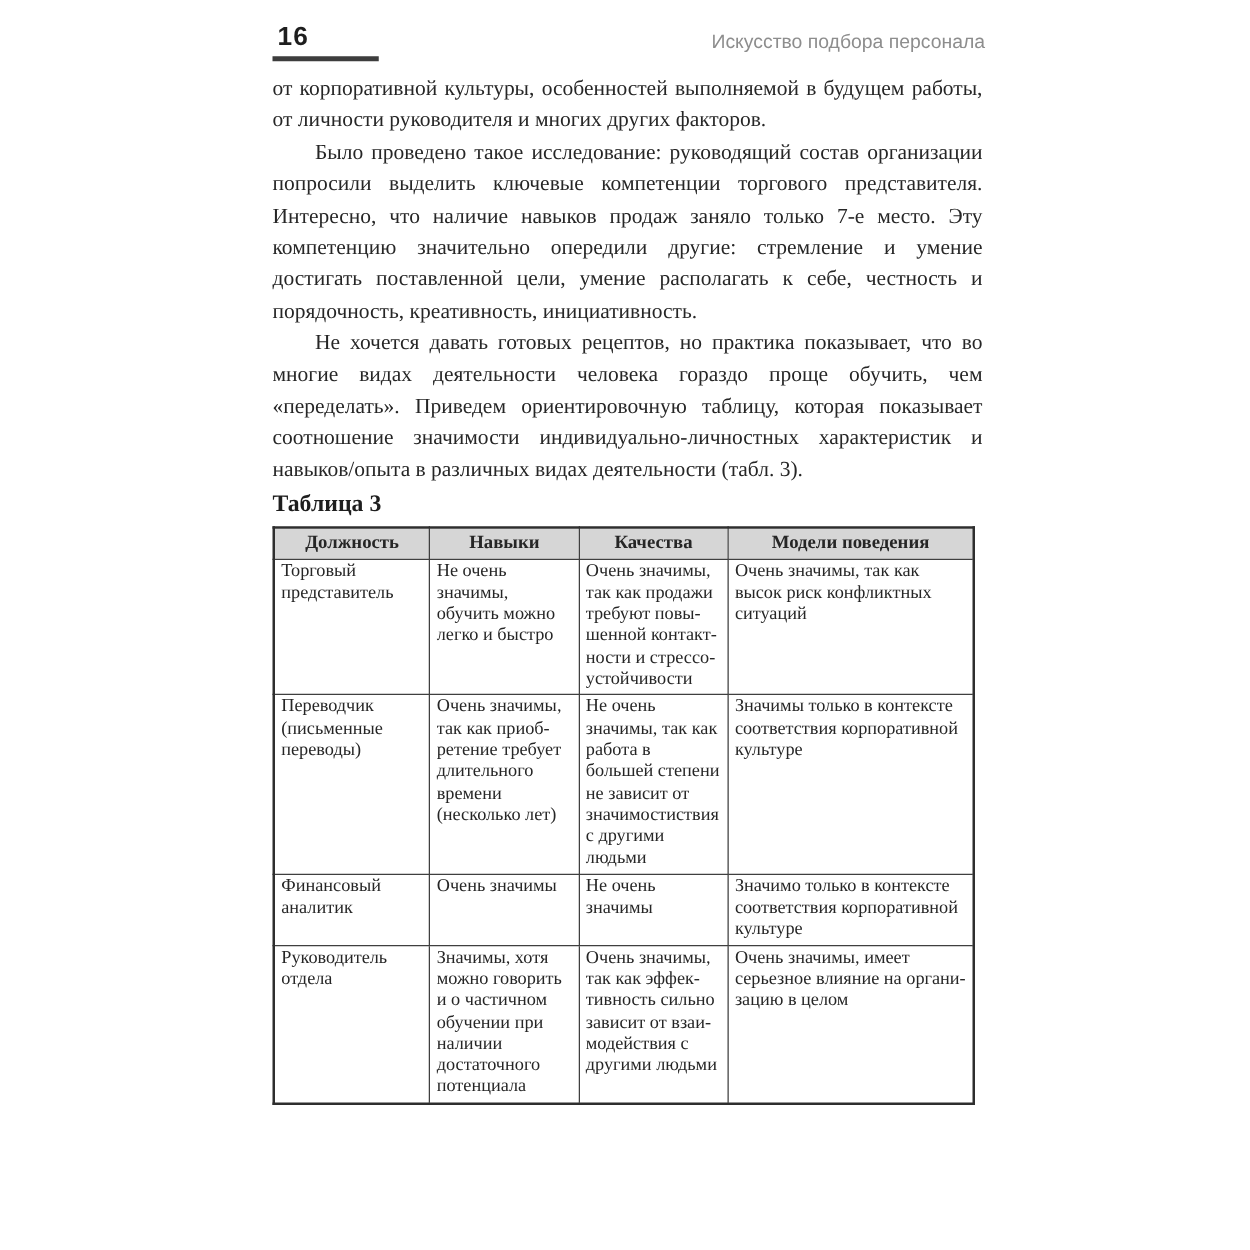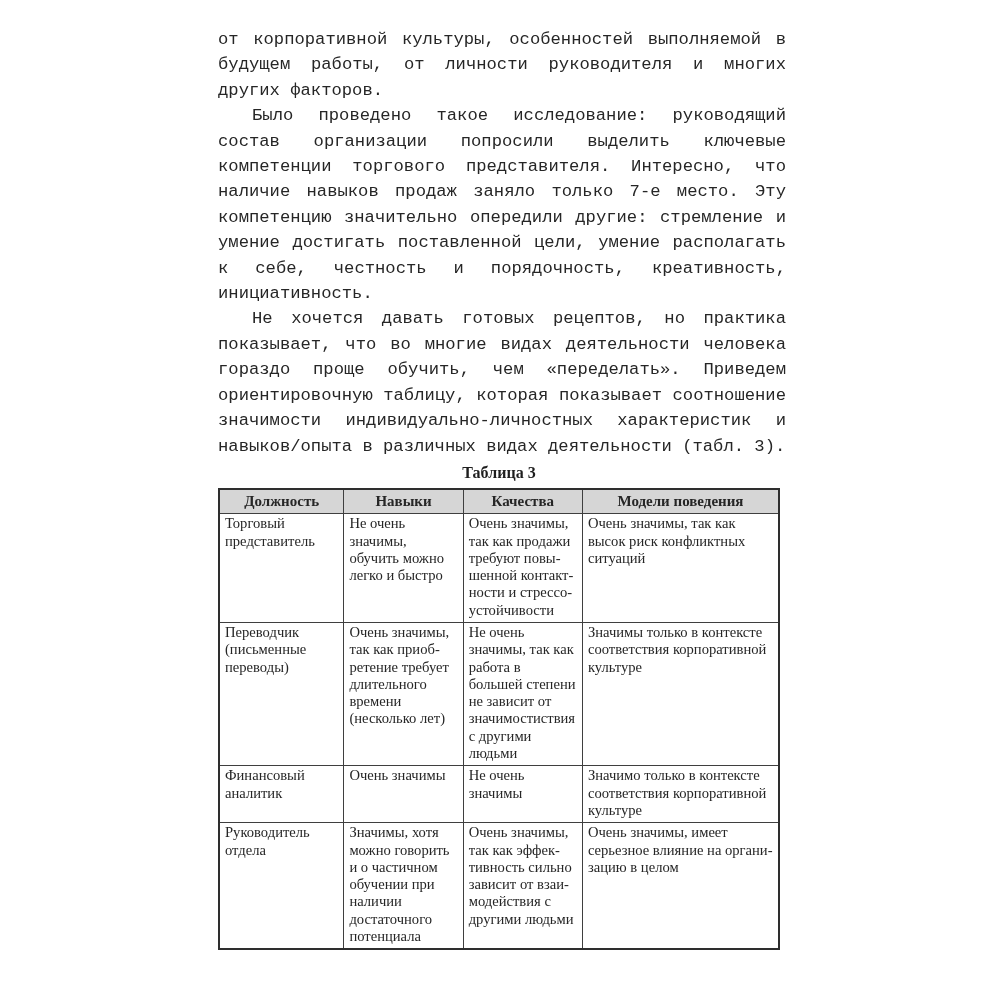--- a/index.html
+++ b/index.html
@@ -41,29 +41,28 @@
     color: var(--running_title, #8d8d8d);
     margin-top: 7px;
   }
   .article {
     margin-top: 9px;
     width: 568px;
     text-align: justify;
     font-size: 17.2px;
     line-height: 25.4px;
     color: var(--text, #262626);
-    font-family: Liberation Mono, monospace;
   }
   .para { margin: 0; }
   .para.indent { text-indent: 34px; }
   .table-caption {
     width: 562px;
-    text-align: center;
+    text-align: left;
     font-weight: bold;
-    font-size: 16px;
+    font-size: 19px;
     color: #1e1e1e;
     margin: 5px 16px 6px 0;
   }
   table.competency {
     border-collapse: collapse;
     width: 562px;
     table-layout: fixed;
     border: 2px solid #2e2e2e;
   }
   table.competency th, table.competency td {
@@ -84,20 +83,27 @@
   col.c1 { width: 22.3%; }
   col.c2 { width: 21.3%; }
   col.c3 { width: 21.3%; }
   col.c4 { width: 35.1%; }
 </style>
 </head>
 <body>
 
 <div class="page">
 
+  <div class="pagehead">
+    <div>
+      <div class="pagenum">16</div>
+      <div class="head-rule"></div>
+    </div>
+    <div class="running-title">Искусство подбора персонала</div>
+  </div>
 
   <div class="article">
       <p class="para">от корпоративной культуры, особенностей выполняемой в будущем работы, от личности руководителя и многих других факторов.</p>
       <p class="para indent">Было проведено такое исследование: руководящий состав орга­низации попросили выделить ключевые компетенции торгового представителя. Интересно, что наличие навыков продаж заняло толь­ко 7-е место. Эту компетенцию значительно опередили другие: стрем­ление и умение достигать поставленной цели, умение располагать к себе, честность и порядочность, креативность, инициативность.</p>
       <p class="para indent">Не хочется давать готовых рецептов, но практика показывает, что во многие видах деятельности человека гораздо проще обу­чить, чем «переделать». Приведем ориентировочную таблицу, ко­торая показывает соотношение значимости индивидуально-лич­ностных характеристик и навыков/опыта в различных видах дея­тельности (табл. 3).</p>
     </div>
 
   <div class="table-caption">Таблица 3</div>
 
   <table class="competency">

